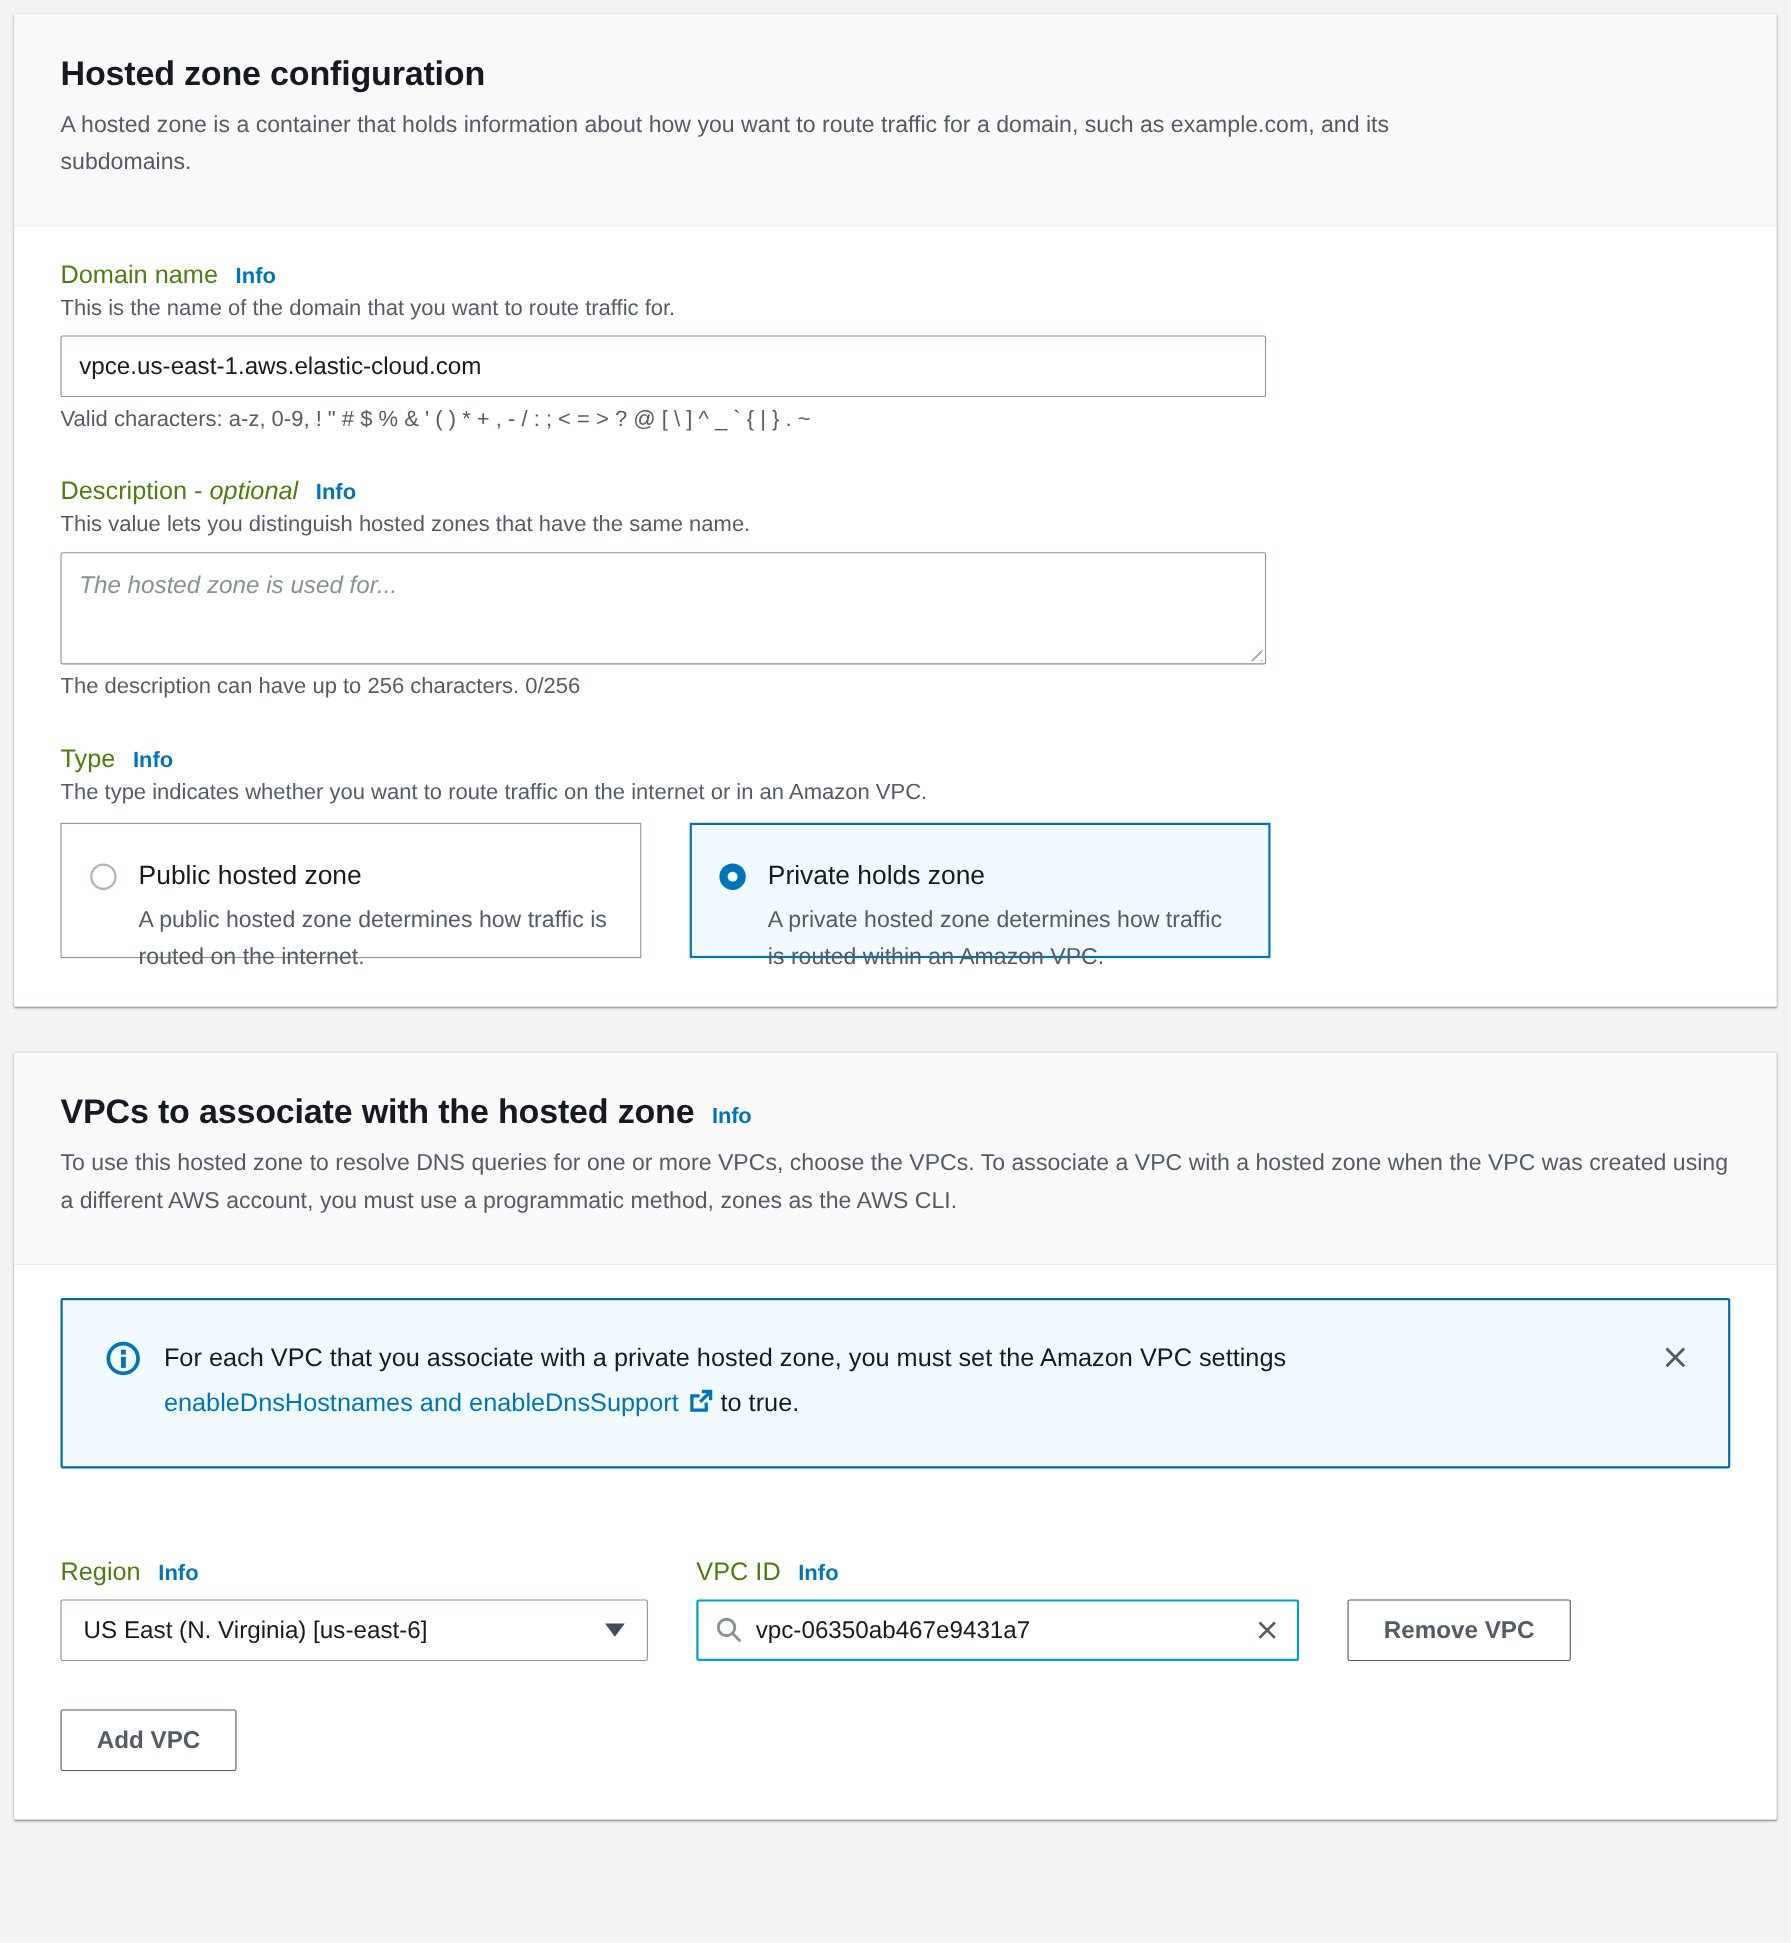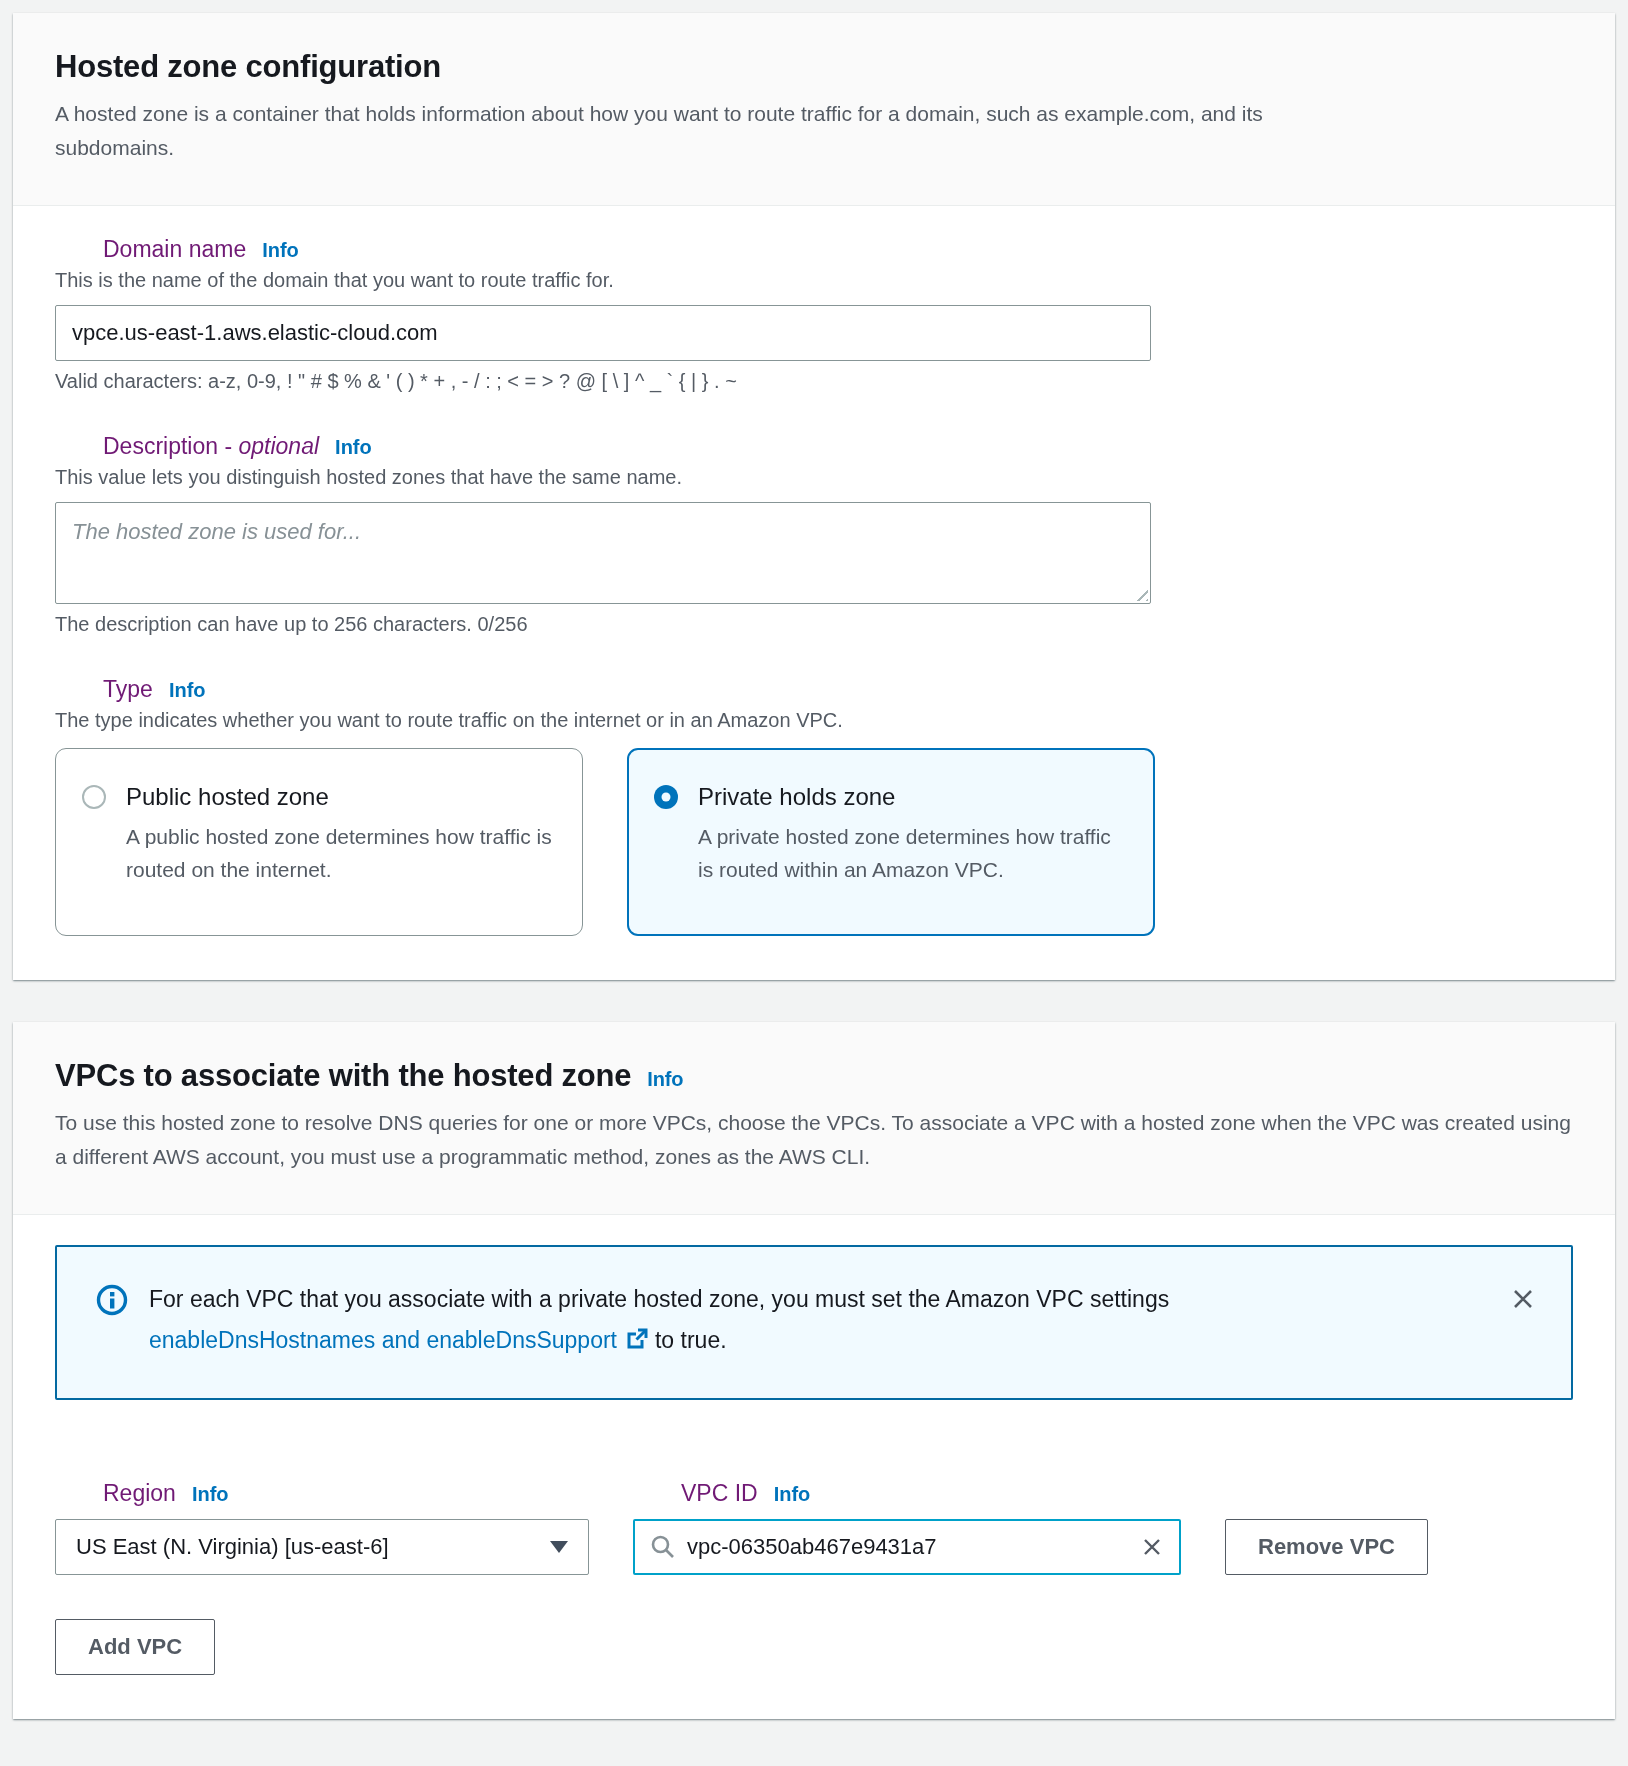--- a/index.html
+++ b/index.html
@@ -33,21 +33,21 @@
   .card-desc {
     font-size: 21px;
     line-height: 34px;
     color: #545b64;
   }
   .card-desc.narrow { max-width: 1320px; }
   .card-body { padding: 30px 42px 44px 42px; background: #ffffff; }
   .field { margin-bottom: 40px; }
   .field:last-child { margin-bottom: 0; }
   .field-label-row { display: flex; align-items: baseline; margin-bottom: 6px; }
-  .field-label { font-size: 23px; color: #701a75; margin-left: 48px; }
+  .field-label { font-size: 23px; color: #4d7c0f; }
   .optional { font-style: italic; }
   .info-link {
     font-size: 20px;
     font-weight: 700;
     color: #0073bb;
     margin-left: 16px;
     text-decoration: none;
     cursor: pointer;
   }
   .helper-text { font-size: 20px; color: #545b64; margin-bottom: 13px; }
@@ -82,23 +82,23 @@
   textarea.text-area::placeholder { color: #879196; font-style: italic; }
   .resize-handle {
     position: absolute; right: 3px; bottom: 3px; width: 14px; height: 14px;
     background: repeating-linear-gradient(135deg, #aab7b8 0 2px, transparent 2px 6px);
     clip-path: polygon(100% 0, 100% 100%, 0 100%);
   }
 
   .tile-group { display: flex; gap: 44px; margin-top: 16px; }
   .tile {
     width: 528px;
-    height: 188px;
+    height: 123px;
     border: 1px solid #879596;
-    border-radius: 11px;
+    border-radius: 0;
     background: #fff;
     padding: 34px 26px;
     display: flex;
     gap: 20px;
     cursor: pointer;
   }
   .tile.selected {
     border: 2px solid #0073bb;
     background: #f1faff;
     padding: 33px 25px;

